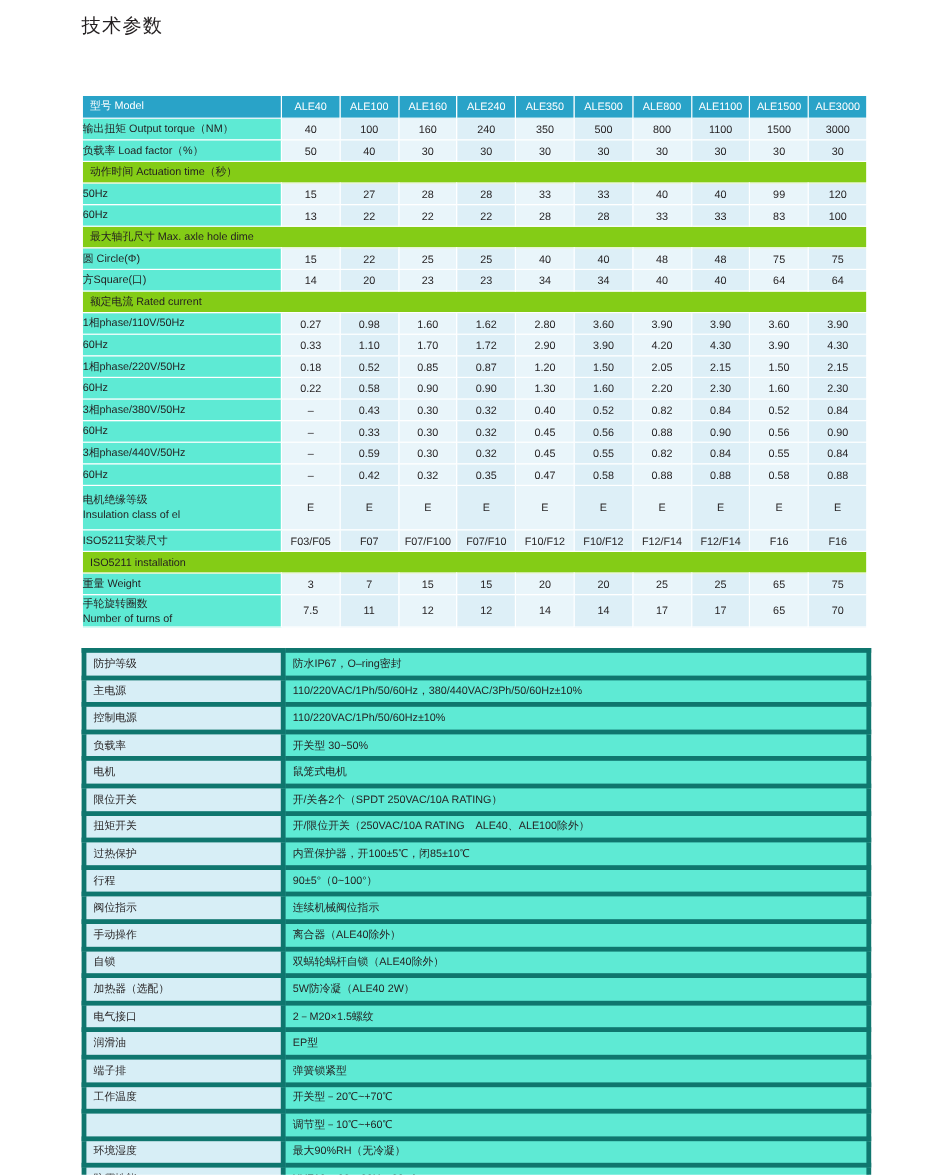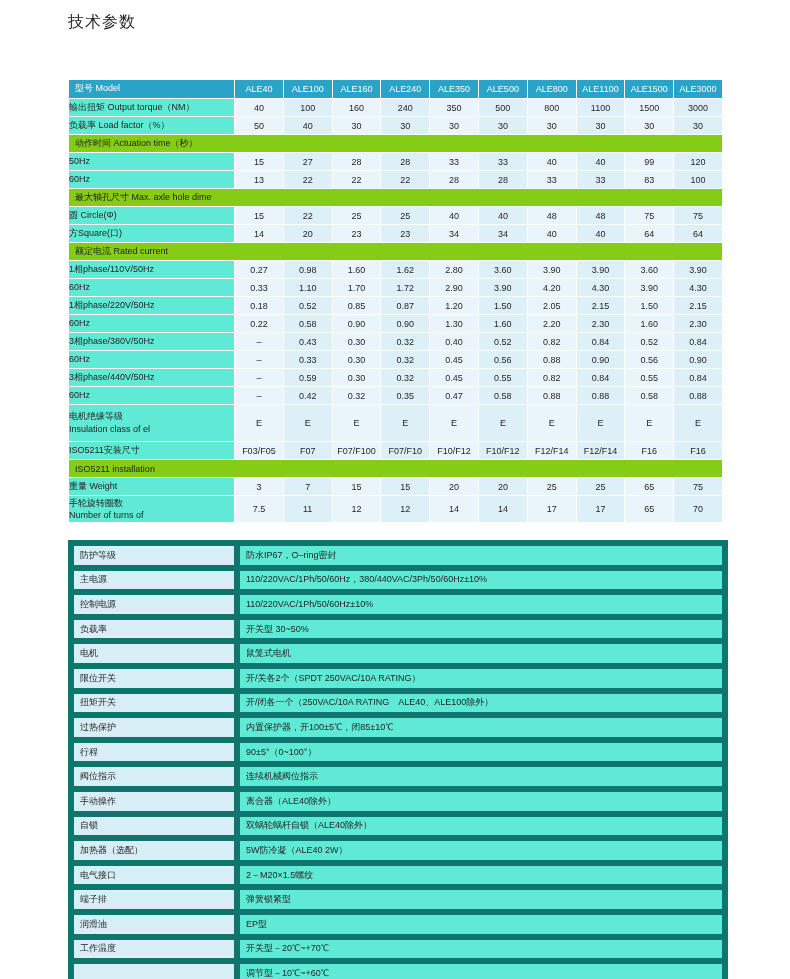--- a/index.html
+++ b/index.html
@@ -89,21 +89,21 @@
     left: 68px;
     top: 540px;
     width: 654px;
     border-collapse: collapse;
     table-layout: fixed;
     font-size: 9px;
   }
   .list-table col.c-k { width: 166px; }
   .list-table col.c-v { width: 488px; }
   .list-table td {
-    border: 6px solid #0f766e;
+    border: 4px solid #0f766e;
     height: 18.6px;
     padding: 0 0 0 6px;
     vertical-align: middle;
   }
   .list-table td.k {
     background: #d7eef6;
   }
   .list-table td.v {
     background: #5eead4;
     margin-left: 28px;
@@ -419,21 +419,21 @@
         <tr>
           <td class="k">电机</td>
           <td class="v nowrap">鼠笼式电机</td>
         </tr>
         <tr>
           <td class="k">限位开关</td>
           <td class="v nowrap">开/关各2个（SPDT 250VAC/10A RATING）</td>
         </tr>
         <tr>
           <td class="k">扭矩开关</td>
-          <td class="v nowrap">开/闭各一个（250VAC/10A RATING　ALE40、ALE100除外）</td>
+          <td class="v nowrap">开/限位开关（250VAC/10A RATING　ALE40、ALE100除外）</td>
         </tr>
         <tr>
           <td class="k">过热保护</td>
           <td class="v nowrap">内置保护器，开100±5℃，闭85±10℃</td>
         </tr>
         <tr>
           <td class="k">行程</td>
           <td class="v nowrap">90±5°（0~100°）</td>
         </tr>
         <tr>
@@ -450,28 +450,28 @@
         </tr>
         <tr>
           <td class="k">加热器（选配）</td>
           <td class="v nowrap">5W防冷凝（ALE40 2W）</td>
         </tr>
         <tr>
           <td class="k">电气接口</td>
           <td class="v nowrap">2－M20×1.5螺纹</td>
         </tr>
         <tr>
+          <td class="k">润滑油</td>
+          <td class="v nowrap">EP型</td>
+        </tr>
+        <tr>
           <td class="k">端子排</td>
           <td class="v nowrap">弹簧锁紧型</td>
         </tr>
         <tr>
-          <td class="k">润滑油</td>
-          <td class="v nowrap">EP型</td>
-        </tr>
-        <tr>
           <td class="k">工作温度</td>
           <td class="v nowrap">开关型－20℃~+70℃</td>
         </tr>
         <tr>
           <td class="k"></td>
           <td class="v nowrap">调节型－10℃~+60℃</td>
         </tr>
         <tr>
           <td class="k">环境湿度</td>
           <td class="v nowrap">最大90%RH（无冷凝）</td>

